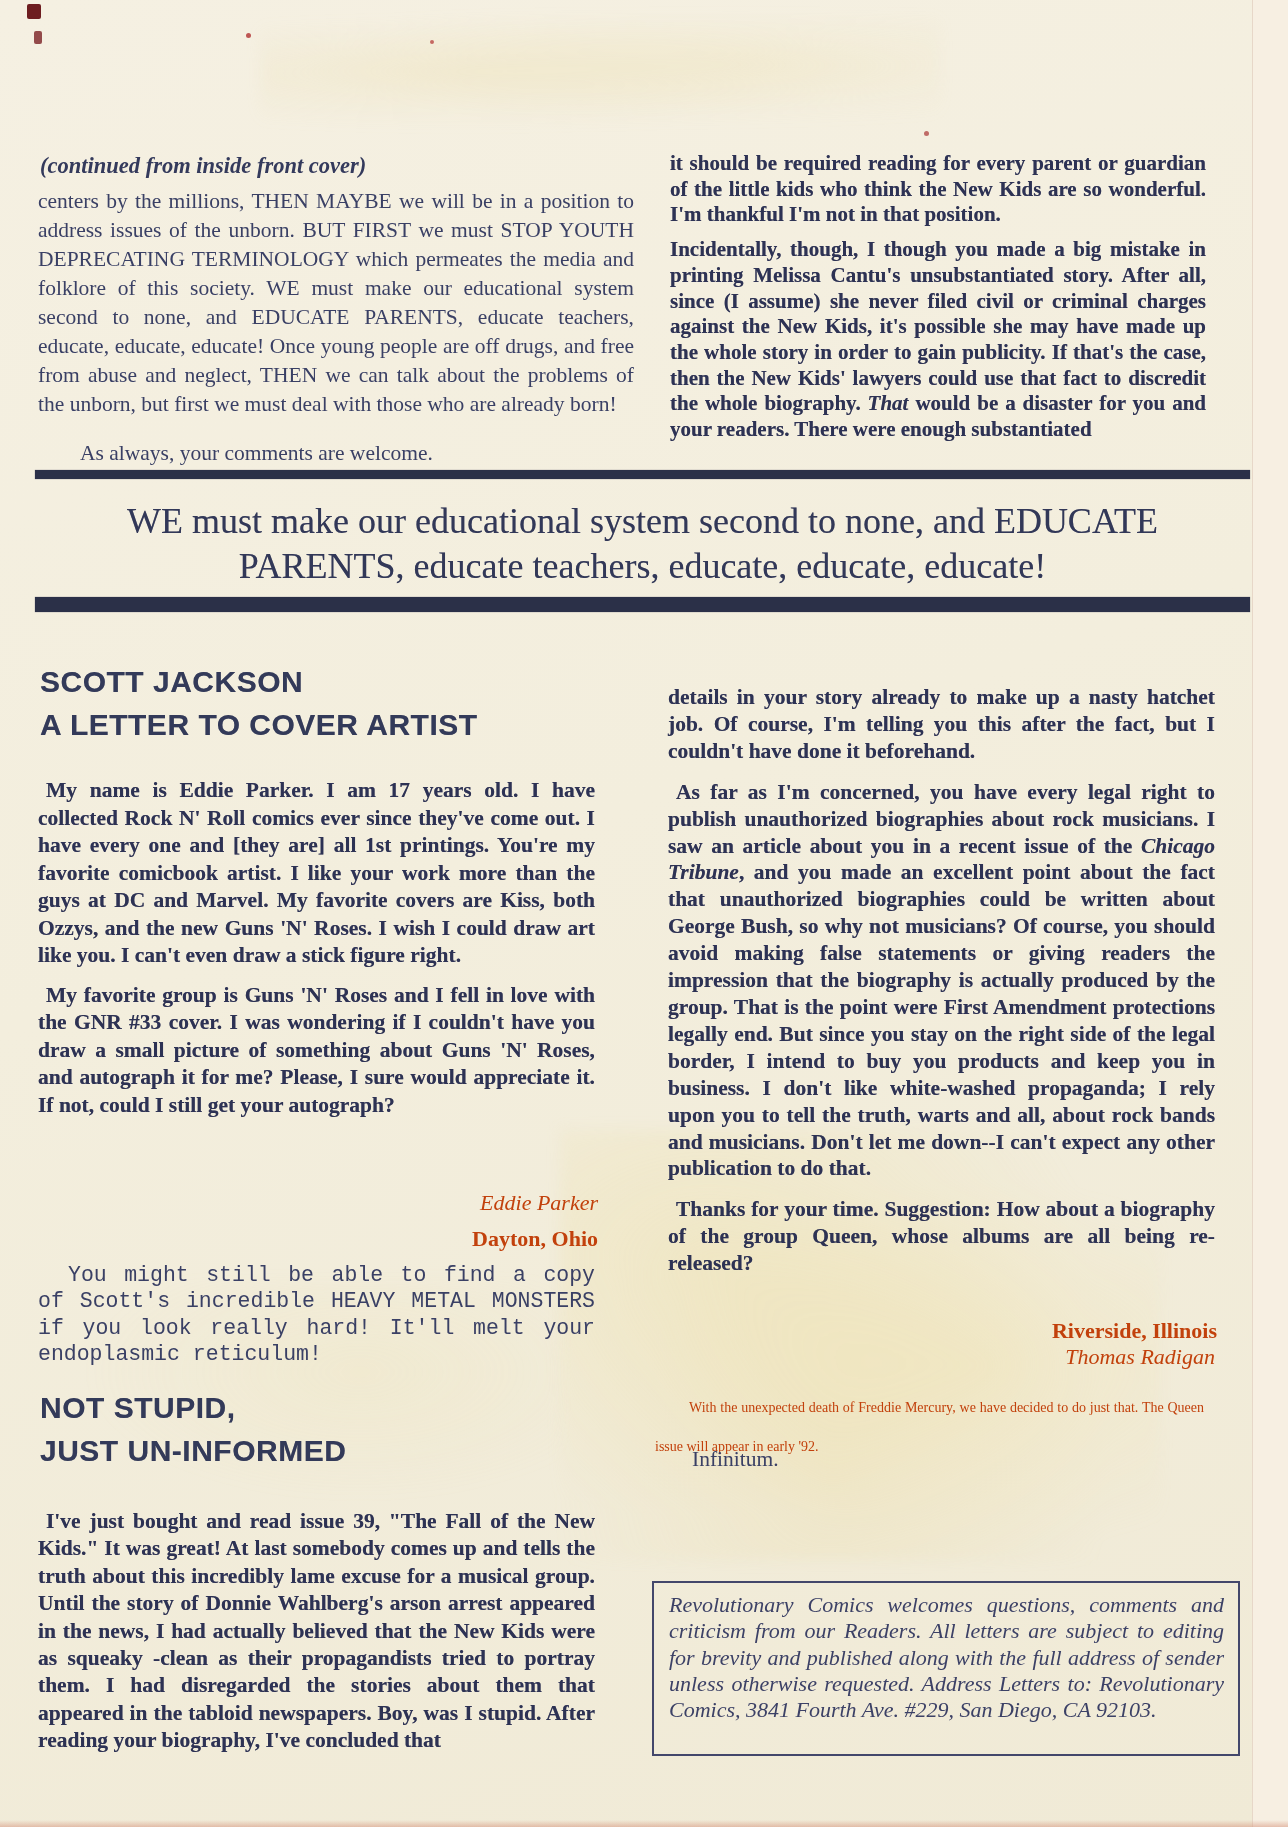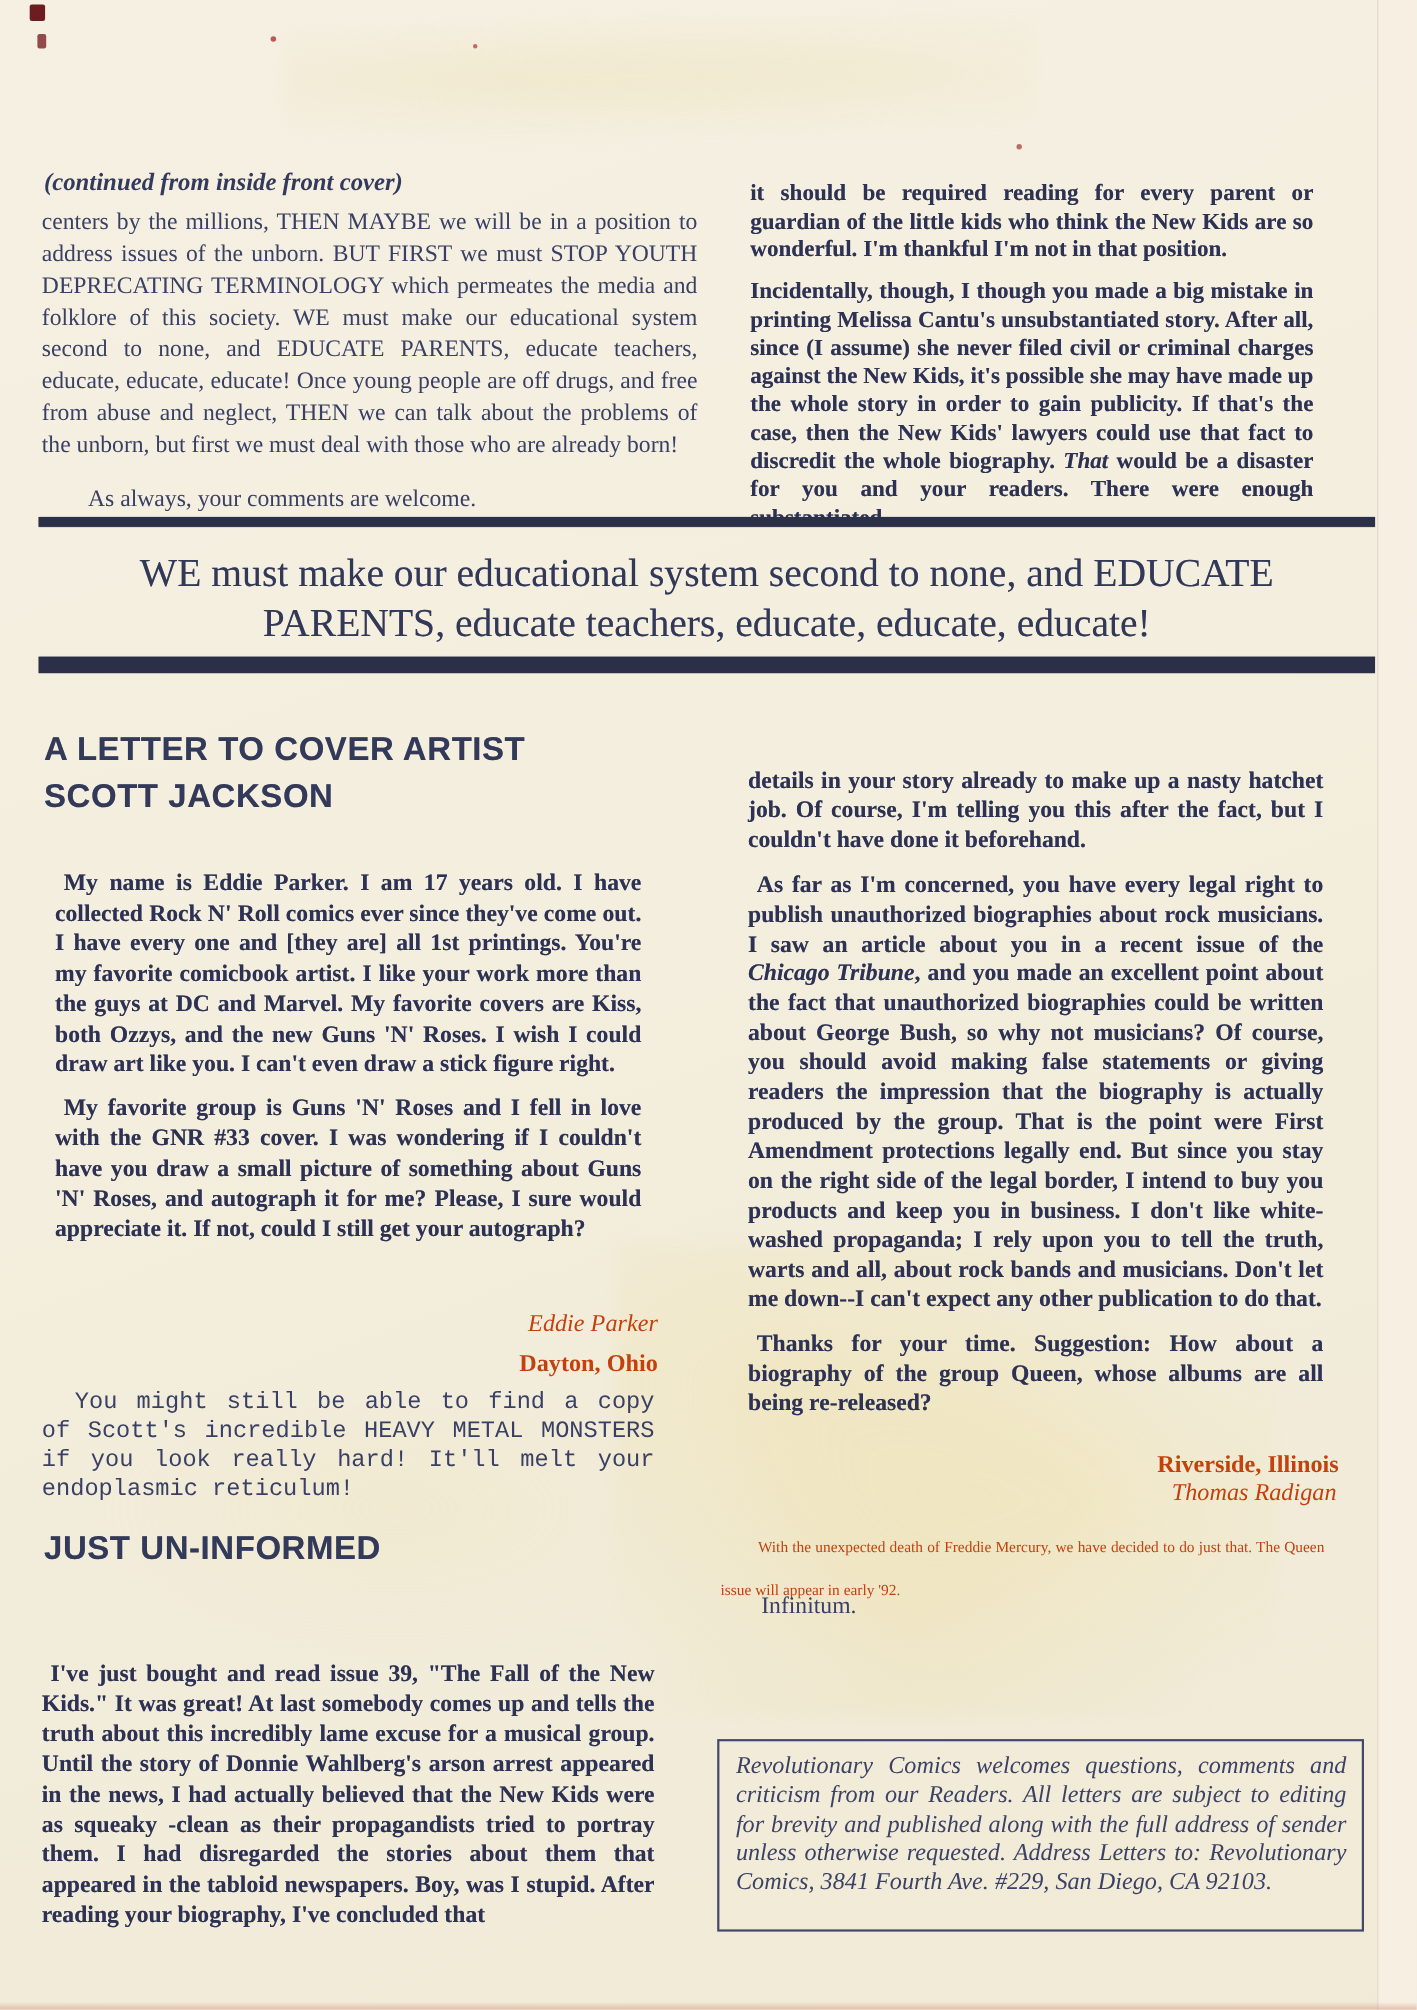--- a/index.html
+++ b/index.html
@@ -7,21 +7,21 @@
     width:1288px;height:1827px;position:relative;overflow:hidden;
     background:linear-gradient(160deg,#f5f0e2 0%,#f3eedd 45%,#f0ead6 100%);
     font-family:"Liberation Serif","DejaVu Serif",serif;
     color:#31365a;
   }
   .abs{position:absolute;}
   .justify{text-align:justify;}
   .bold{font-weight:bold;}
   .ital{font-style:italic;}
   .serif{font-family:"Liberation Serif","DejaVu Serif",serif;}
-  p{margin:12px;}
+  p{margin:0;}
   .letter-text{font-size:21.5px;line-height:27.5px;color:#2d3254;
     text-shadow:0 0 .5px rgba(45,50,84,.55);}
   .reg-text{font-size:21.5px;line-height:29px;color:#3a4065;}
   .ind8{text-indent:8px;}
   .ind30{text-indent:30px;}
   .rule{background:#2b3048;box-shadow:0 0 1px rgba(43,48,72,.6);}
   .heading{font-family:"Liberation Sans","DejaVu Sans",sans-serif;
     font-weight:bold;font-size:30px;line-height:43px;color:#333a59;
     letter-spacing:.5px;text-shadow:0 0 .5px rgba(51,58,89,.5);}
   .sig{font-size:22px;text-align:right;color:#c2410c;}
@@ -67,35 +67,36 @@
 
 <div class="abs serif" style="left:35px;top:499px;width:1215px;text-align:center;font-size:36px;line-height:45px;
             color:#323858;text-shadow:0 0 .5px rgba(50,56,88,.45);">
   <div>WE must make our educational system second to none, and EDUCATE</div>
   <div>PARENTS, educate teachers, educate, educate, educate!</div>
 </div>
 
 <div class="abs rule" style="left:35px;top:597px;width:1215px;height:15px;"></div>
 
 <div class="abs heading" style="left:40px;top:660px;">
+  <div>SCOTT JACKSON</div>
   <div>A LETTER TO COVER ARTIST</div>
-  <div>SCOTT JACKSON</div>
 </div>
 
 <div class="abs justify letter-text serif bold" style="left:38px;top:777px;width:557px;">
   <p class="ind8">My name is Eddie Parker.  I am 17 years old.  I have collected Rock N' Roll comics ever since they've come out.  I have every one and [they are] all 1st printings.  You're my favorite comicbook artist.  I like your work more than the guys at DC and Marvel.  My favorite covers are Kiss, both Ozzys, and the new Guns 'N' Roses.  I wish I could draw art like you.  I can't even draw a stick figure right.</p>
   <p class="ind8" style="margin-top:12px;">My favorite group is Guns 'N' Roses and I fell in love with the GNR #33 cover.  I was wondering if I couldn't have you draw a small picture of something about Guns 'N' Roses, and autograph it for me?  Please, I sure would appreciate it.  If not, could I still get your autograph?</p>
 </div>
 
 <div class="abs sig ital serif" style="left:38px;top:1190px;width:560px;">Eddie Parker</div>
 <div class="abs sig bold serif" style="left:38px;top:1226px;width:560px;">Dayton, Ohio</div>
 
 <div class="abs justify ind30 serif" style="left:38px;top:1262px;width:557px;font-size:21.5px;line-height:26.3px;color:#3a4065;font-family:Liberation Mono, monospace;">You might still be able to find a copy of Scott's incredible HEAVY METAL MONSTERS if you look really hard!  It'll melt your endoplasmic reticulum!</div>
 
 <div class="abs heading" style="left:40px;top:1386px;">
+  <div>NOT STUPID,</div>
   <div>JUST UN-INFORMED</div>
 </div>
 
 <div class="abs justify letter-text serif bold ind8" style="left:38px;top:1508px;width:557px;line-height:27.4px;">I've just bought and read issue 39, "The Fall of the New Kids."  It was great!  At last somebody comes up and tells the truth about this incredibly lame excuse for a musical group.  Until the story of Donnie Wahlberg's arson arrest appeared in the news, I had actually believed that the New Kids were as squeaky -clean as their propagandists tried to portray them.  I had disregarded the stories about them that appeared in the tabloid newspapers.  Boy, was I stupid.  After reading your biography, I've concluded that</div>
 
 <div class="abs justify letter-text serif bold" style="left:668px;top:684px;width:547px;line-height:26.9px;">
   <p>details in your story already to make up a nasty hatchet job.  Of course, I'm telling you this after the fact, but I couldn't have done it beforehand.</p>
   <p class="ind8" style="margin-top:14px;"><span>As far as I'm concerned, you have every legal right to publish unauthorized biographies about rock musicians.  I saw an article about you in a recent issue of the </span><span class="ital">Chicago Tribune</span><span>, and you made an excellent point about the fact that unauthorized biographies could be written about George Bush, so why not musicians?  Of course, you should avoid making false statements or giving readers the impression that the biography is actually produced by the group.  That is the point were First Amendment protections legally end.  But since you stay on the right side of the legal border, I intend to buy you products and keep you in business.  I don't like white-washed propaganda; I rely upon you to tell the truth, warts and all, about rock bands and musicians.  Don't let me down--I can't expect any other publication to do that.</span></p>
   <p class="ind8" style="margin-top:14px;">Thanks for your time.  Suggestion: How about a biography of the group Queen, whose albums are all being re-released?</p>
 </div>

